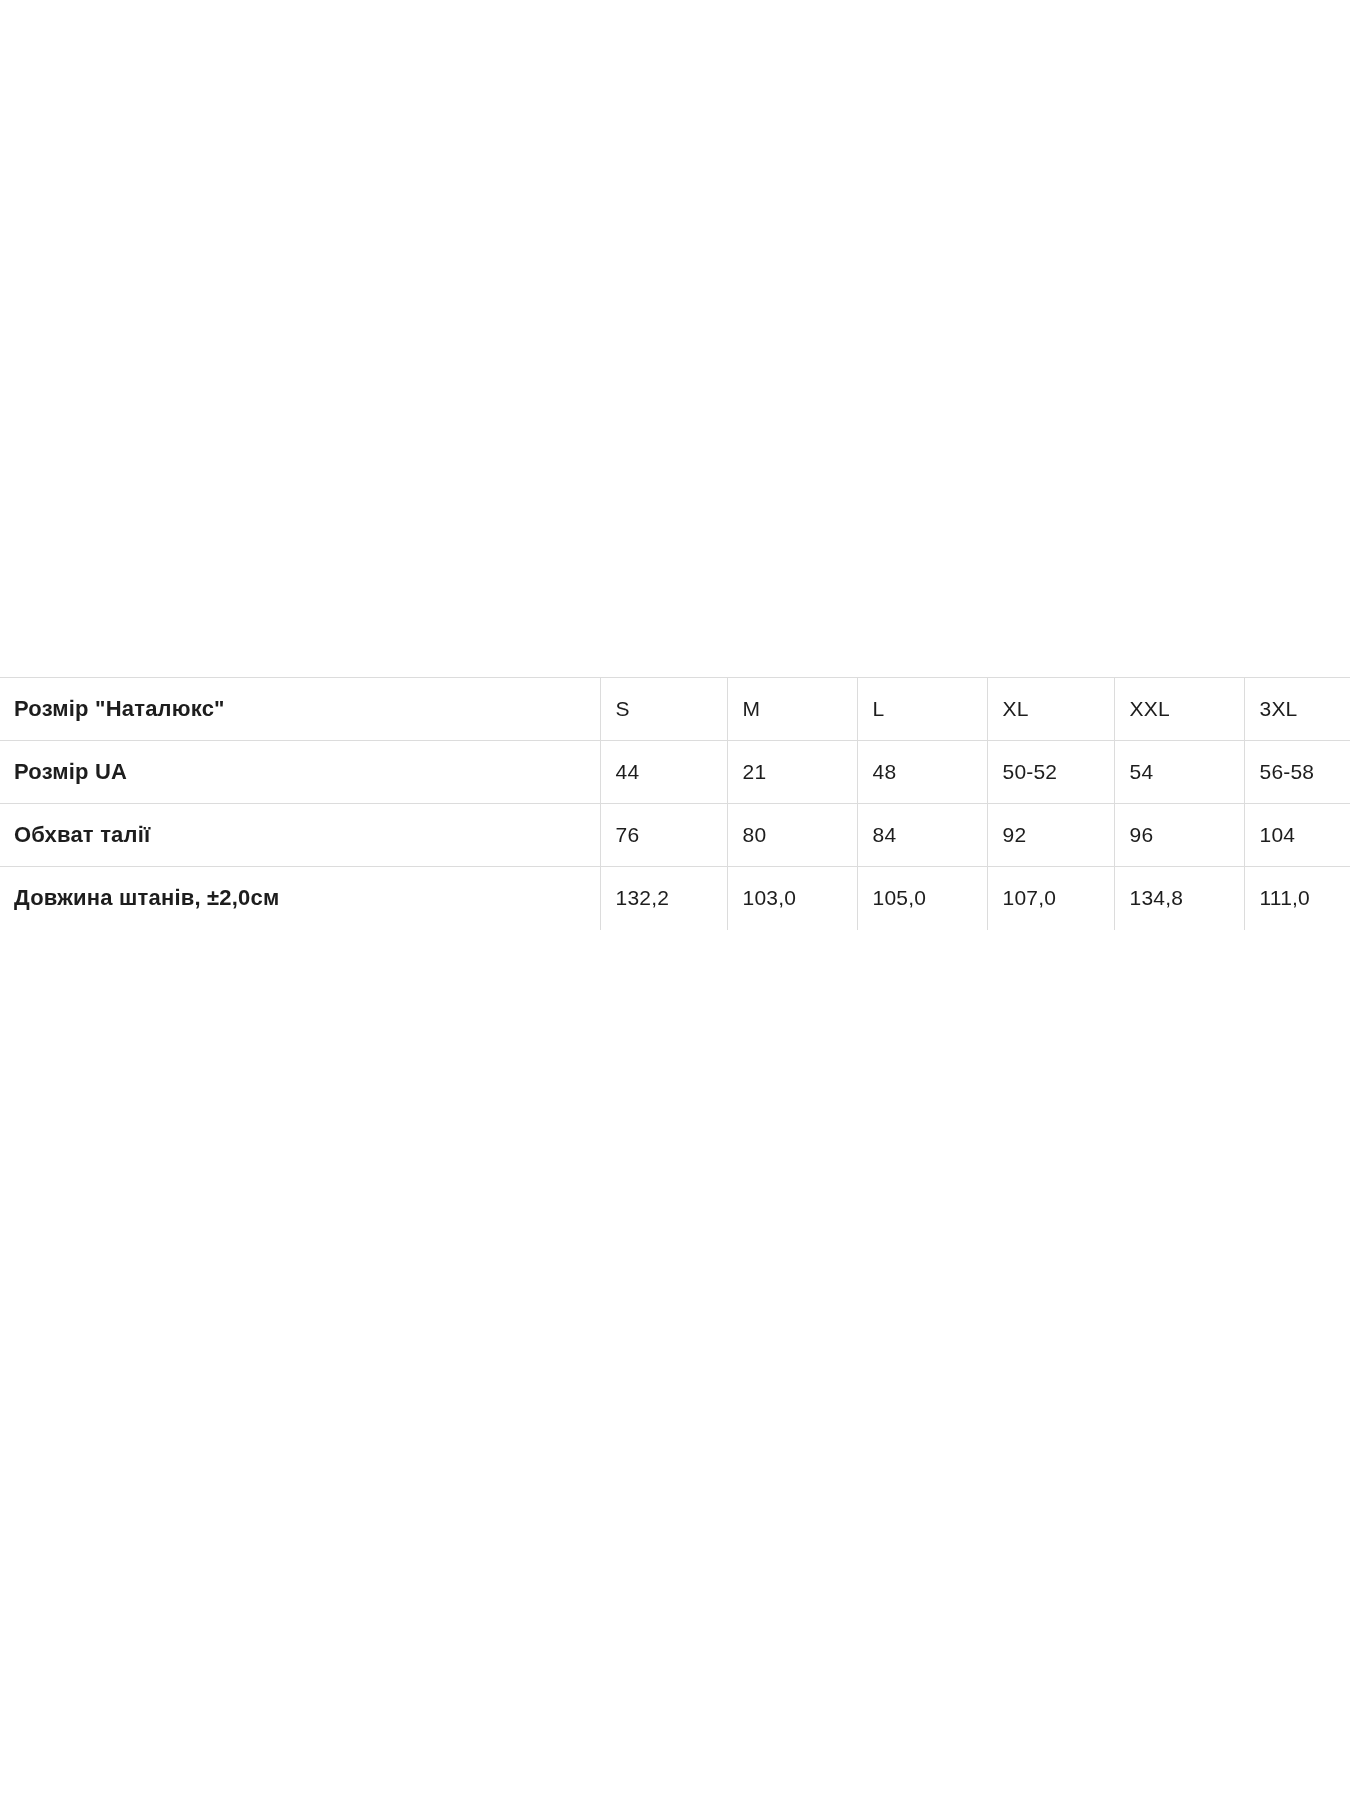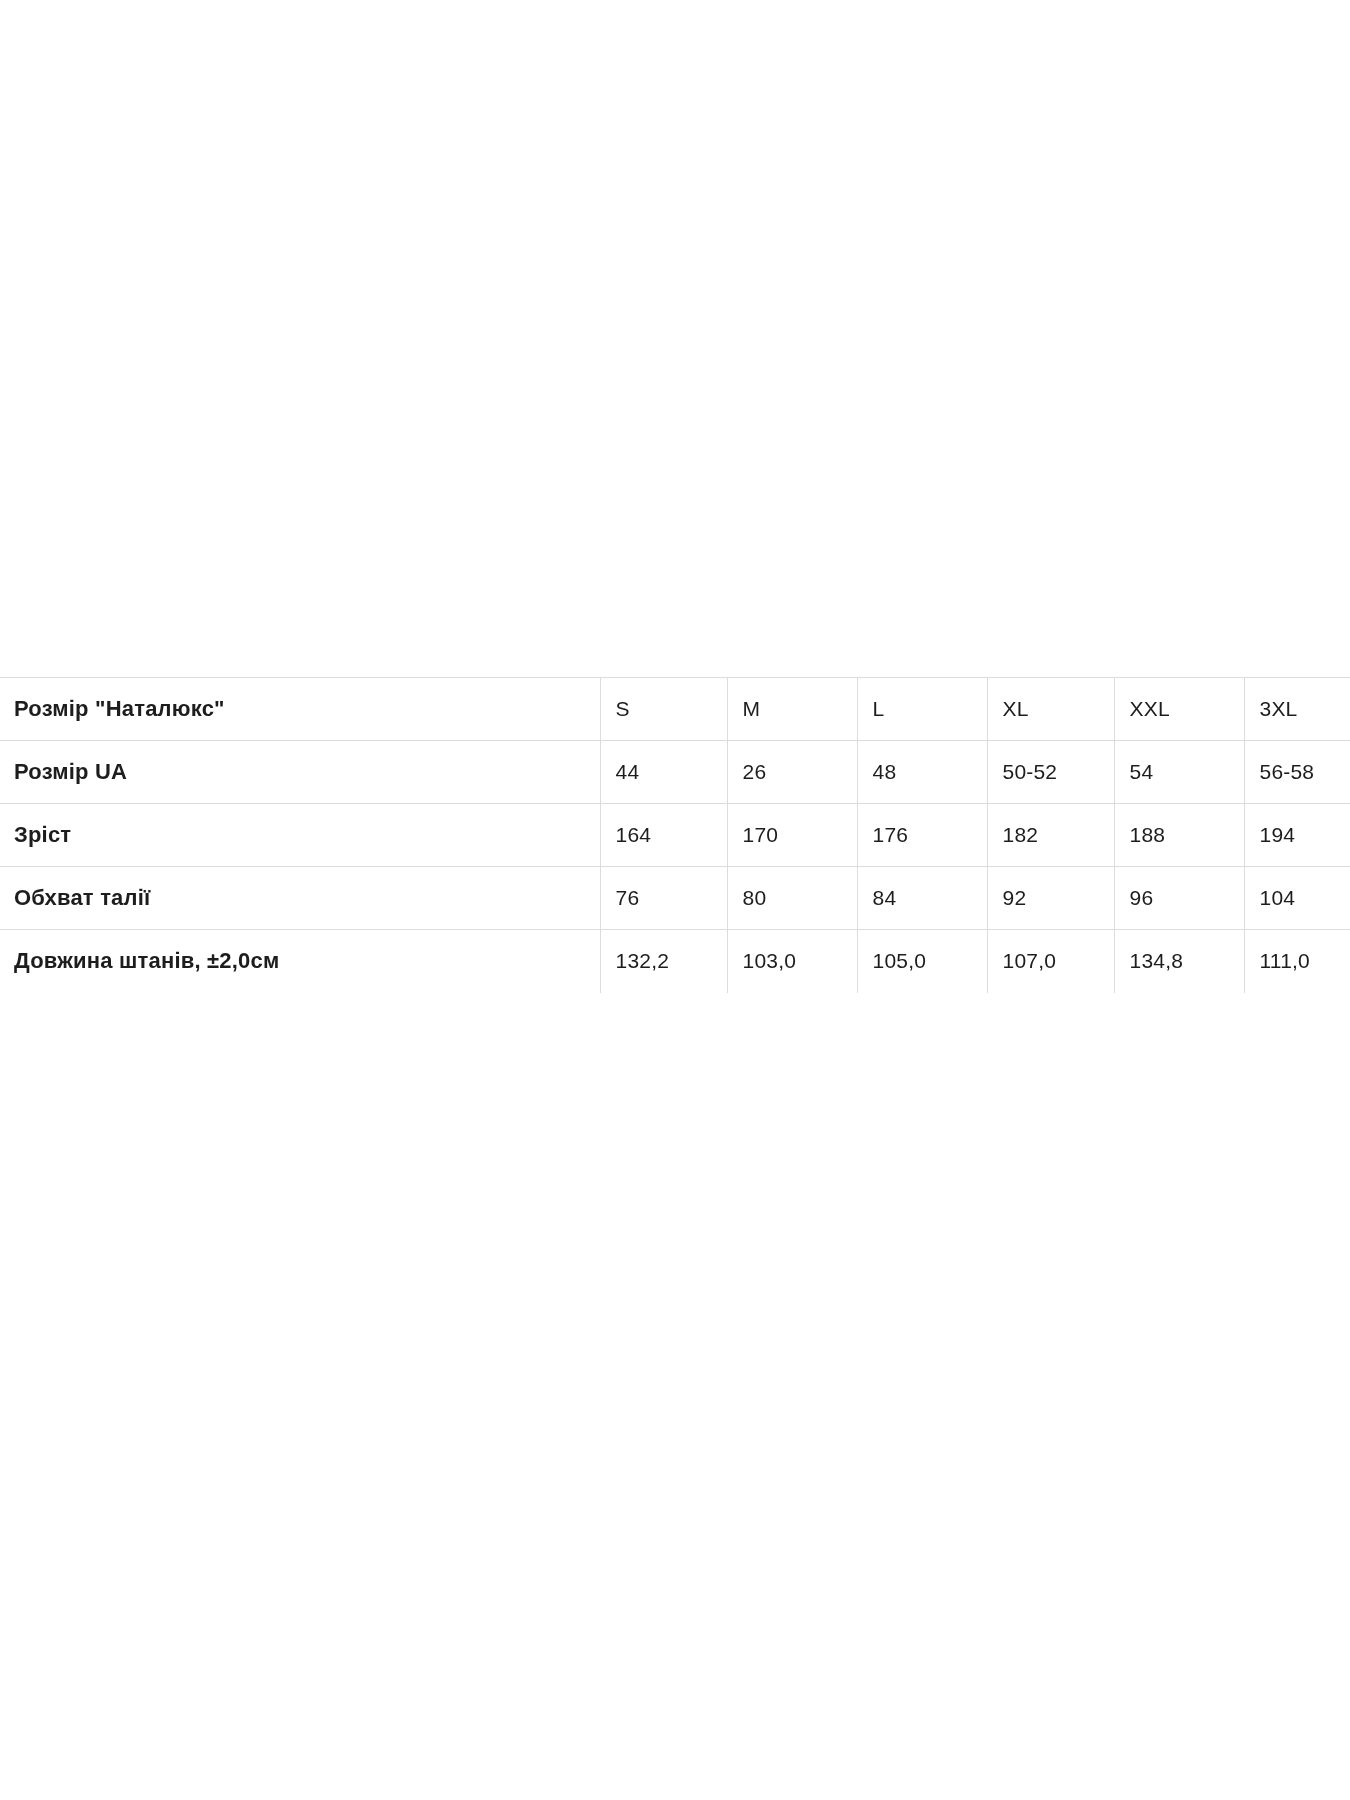--- a/index.html
+++ b/index.html
@@ -69,34 +69,25 @@
         <td>S</td>
         <td>M</td>
         <td>L</td>
         <td>XL</td>
         <td>XXL</td>
         <td>3XL</td>
       </tr>
       <tr>
         <td class="label-cell">Розмір UA</td>
         <td>44</td>
-        <td>26</td>
+        <td>21</td>
         <td>48</td>
         <td>50-52</td>
         <td>54</td>
         <td>56-58</td>
-      </tr>
-      <tr>
-        <td class="label-cell">Зріст</td>
-        <td>164</td>
-        <td>170</td>
-        <td>176</td>
-        <td>182</td>
-        <td>188</td>
-        <td>194</td>
       </tr>
       <tr>
         <td class="label-cell">Обхват талії</td>
         <td>76</td>
         <td>80</td>
         <td>84</td>
         <td>92</td>
         <td>96</td>
         <td>104</td>
       </tr>

